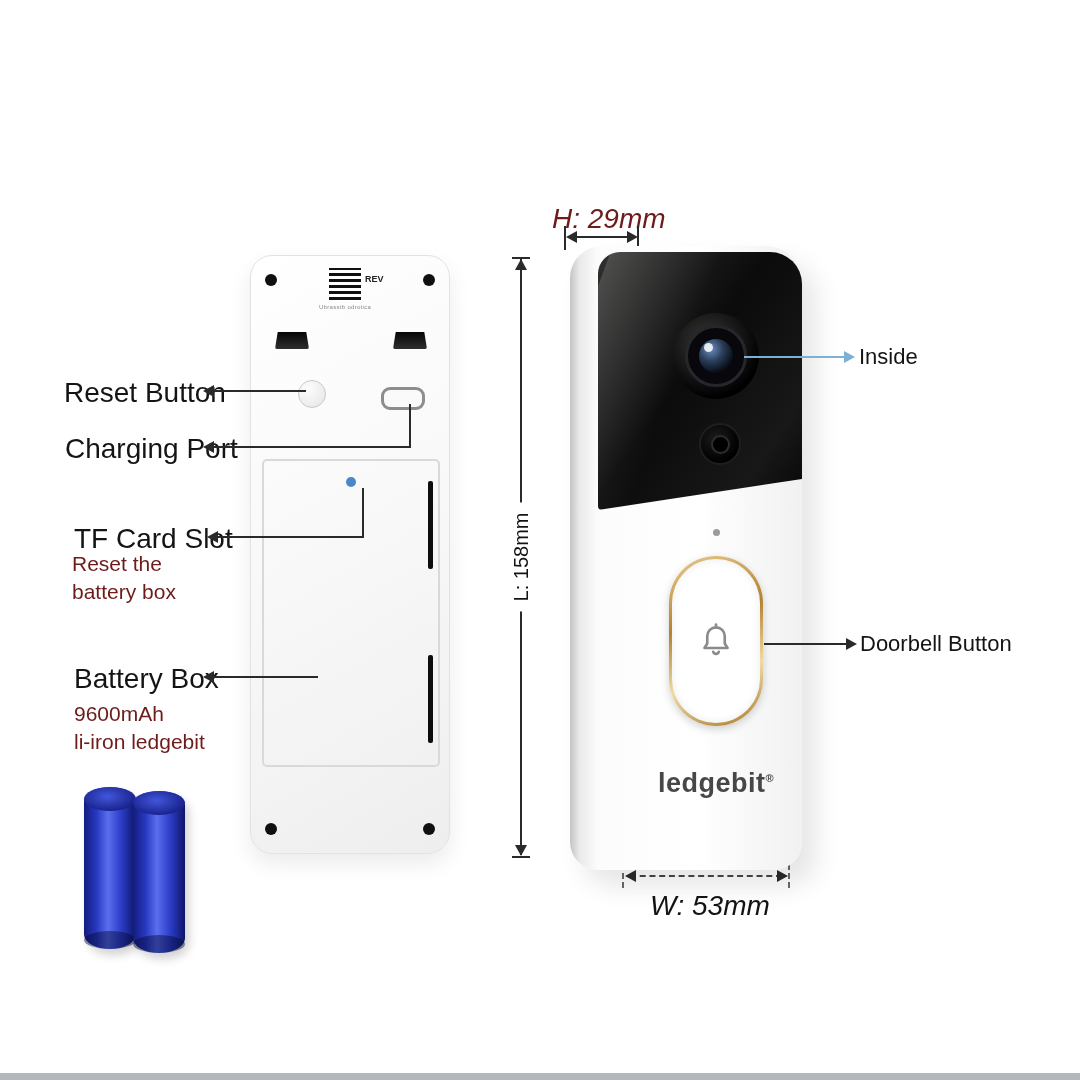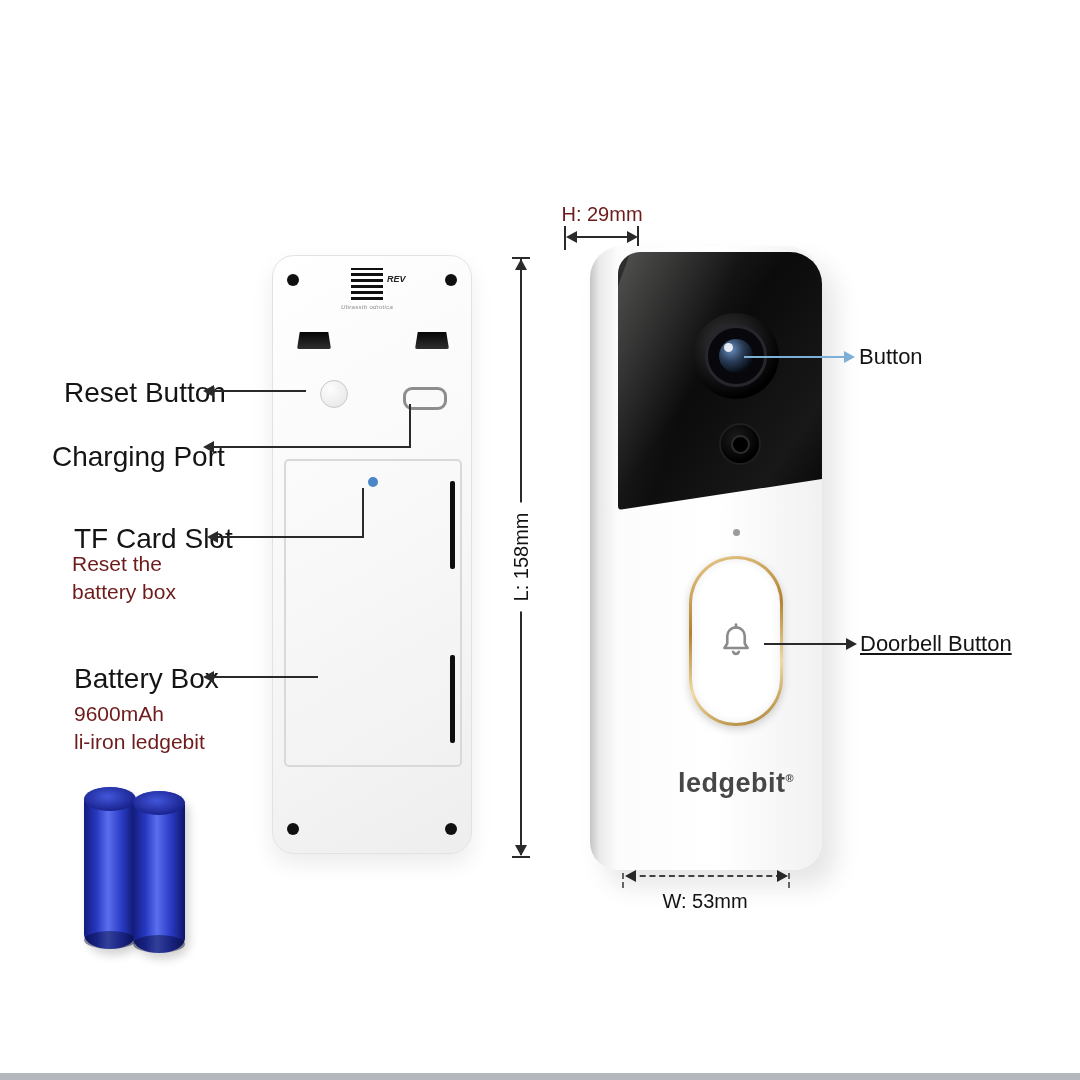--- a/index.html
+++ b/index.html
@@ -13,27 +13,27 @@
   .tri-l{border-top:6px solid transparent;border-bottom:6px solid transparent;border-right:11px solid #2a2a2a;}
   .tri-r{border-top:6px solid transparent;border-bottom:6px solid transparent;border-left:11px solid #2a2a2a;}
   .tri-u{border-left:6px solid transparent;border-right:6px solid transparent;border-bottom:11px solid #2a2a2a;}
   .tri-d{border-left:6px solid transparent;border-right:6px solid transparent;border-top:11px solid #2a2a2a;}
   .blue-line{background:#7db0d4;}
   .tri-r.blue{border-left-color:#7db0d4;}
 
   
   .lbl{position:absolute;font-size:28px;color:#141414;white-space:nowrap;}
   .note{position:absolute;font-size:21px;color:#6e1b1b;white-space:nowrap;}
-  .dim{position:absolute;font-size:20px;color:#141414;white-space:nowrap;}
+  .dim{position:absolute;font-size:28px;color:#141414;white-space:nowrap;font-style:italic;}
   .dim.red{color:#6e1b1b;}
 
   
-  .back-device{position:absolute;left:272px;top:255px;width:198px;height:597px;
+  .back-device{position:absolute;left:250px;top:255px;width:198px;height:597px;
     background:linear-gradient(150deg,#ffffff 0%,#f7f7f7 55%,#eeeeee 100%);
-    border:1px solid #e2e2e2;border-radius:22px;box-shadow:0 10px 22px rgba(0,0,0,.08);font-style:italic;}
+    border:1px solid #e2e2e2;border-radius:22px;box-shadow:0 10px 22px rgba(0,0,0,.08);}
   .screw{position:absolute;width:12px;height:12px;border-radius:50%;background:#101010;}
   .slotTop{position:absolute;width:34px;height:17px;background:linear-gradient(#060606,#2e2e2e);
     clip-path:polygon(8% 0,92% 0,100% 100%,0 100%);border-radius:2px;}
   .qr{position:absolute;left:78px;top:12px;width:32px;height:32px;background:
       repeating-linear-gradient(0deg,#111 0 3px,#fff 3px 6px),
       repeating-linear-gradient(90deg,#111 0 3px,rgba(255,255,255,.72) 3px 6px);
       outline:2px solid #fff;}
   .qr-rev{position:absolute;left:114px;top:18px;font-size:9px;font-weight:bold;color:#222;line-height:10px;}
   .qr-cap{position:absolute;left:68px;top:48px;width:100px;font-size:6px;color:#8a8a8a;letter-spacing:.3px;}
   .reset-btn{position:absolute;left:47px;top:124px;width:26px;height:26px;border-radius:50%;
@@ -41,21 +41,21 @@
   .usb{position:absolute;left:130px;top:131px;width:38px;height:17px;border:3px solid #8d8d8d;
     border-radius:9px;background:#fafafa;}
   .bat-box{position:absolute;left:11px;top:203px;width:174px;height:304px;border:2px solid #d9d9d9;border-radius:5px;}
   .side-slot{position:absolute;width:5px;background:#0d0d0d;border-radius:2px;}
   .tf-dot{position:absolute;left:95px;top:221px;width:10px;height:10px;border-radius:50%;background:#4a86c8;}
 
   
   .front-device{position:absolute;left:570px;top:246px;width:232px;height:624px;
     border-radius:32px 36px 28px 28px;
     background:linear-gradient(to right,#c4c4c4 0%,#e9e9e9 4%,#fcfcfc 12%,#ffffff 55%,#f1f1f1 100%);
-    box-shadow:14px 16px 26px rgba(0,0,0,.10);margin-left:20px;}
+    box-shadow:14px 16px 26px rgba(0,0,0,.10);}
   .black-panel{position:absolute;left:28px;top:6px;width:204px;height:258px;
     border-radius:22px 32px 4px 4px;
     clip-path:polygon(0 0,100% 0,100% 88%,0 100%);
     background:linear-gradient(125deg,#30302f 0%,#0b0b0b 45%,#181818 80%,#060606 100%);}
   .gloss{position:absolute;left:-30px;top:-60px;width:150px;height:380px;transform:rotate(20deg);
     background:linear-gradient(90deg,rgba(255,255,255,.15),rgba(255,255,255,0) 70%);}
   .cam-outer{position:absolute;left:103px;top:67px;width:86px;height:86px;border-radius:50%;
     background:radial-gradient(circle at 40% 35%,#3a3a3a,#000 72%);display:flex;align-items:center;justify-content:center;}
   .cam-mid{width:56px;height:56px;border-radius:50%;background:#07070c;border:3px solid #26262c;
     display:flex;align-items:center;justify-content:center;}
@@ -117,21 +117,21 @@
     <div class="bat-box"></div>
     <div class="side-slot" style="left:177px;top:225px;height:88px;"></div>
     <div class="side-slot" style="left:177px;top:399px;height:88px;"></div>
     <div class="tf-dot"></div>
   </div>
 
   <div class="lbl" style="left:64px;top:377px;">Reset Button</div>
   <div class="tri tri-l" style="left:203px;top:385px;"></div>
   <div class="hl" style="left:213px;top:390px;width:93px;"></div>
 
-  <div class="lbl" style="left:52px;top:433px;margin-top:8px;">Charging Port</div>
+  <div class="lbl" style="left:65px;top:433px;">Charging Port</div>
   <div class="tri tri-l" style="left:203px;top:441px;"></div>
   <div class="hl" style="left:213px;top:446px;width:198px;"></div>
   <div class="vl" style="left:409px;top:404px;height:44px;"></div>
 
   <div class="lbl" style="left:74px;top:523px;">TF Card Slot</div>
   <div class="tri tri-l" style="left:207px;top:531px;"></div>
   <div class="hl" style="left:217px;top:536px;width:147px;"></div>
   <div class="vl" style="left:362px;top:488px;height:50px;"></div>
   <div class="note" style="left:72px;top:552px;">Reset the</div>
   <div class="note" style="left:72px;top:580px;">battery box</div>
@@ -187,25 +187,25 @@
         </svg>
       </div>
     </div>
     <div class="logo">
       <span>ledgebit</span><sup>®</sup>
     </div>
   </div>
 
   <div class="hl blue-line" style="left:744px;top:356px;width:100px;"></div>
   <div class="tri tri-r blue" style="left:844px;top:351px;"></div>
-  <div class="lbl" style="left:859px;top:344px;font-size:22px;">Button</div>
+  <div class="lbl" style="left:859px;top:344px;font-size:22px;">Inside</div>
 
   <div class="hl" style="left:764px;top:643px;width:84px;"></div>
   <div class="tri tri-r" style="left:846px;top:638px;"></div>
-  <div class="lbl" style="left:860px;top:631px;font-size:22px;text-decoration:underline;">Doorbell Button</div>
+  <div class="lbl" style="left:860px;top:631px;font-size:22px;">Doorbell Button</div>
 
   <div class="battery" style="left:84px;top:787px;z-index:1;">
     <div class="bat-top"></div>
     <div class="bat-bottom"></div>
   </div>
   <div class="battery" style="left:133px;top:791px;z-index:2;">
     <div class="bat-top"></div>
     <div class="bat-bottom"></div>
   </div>
 

